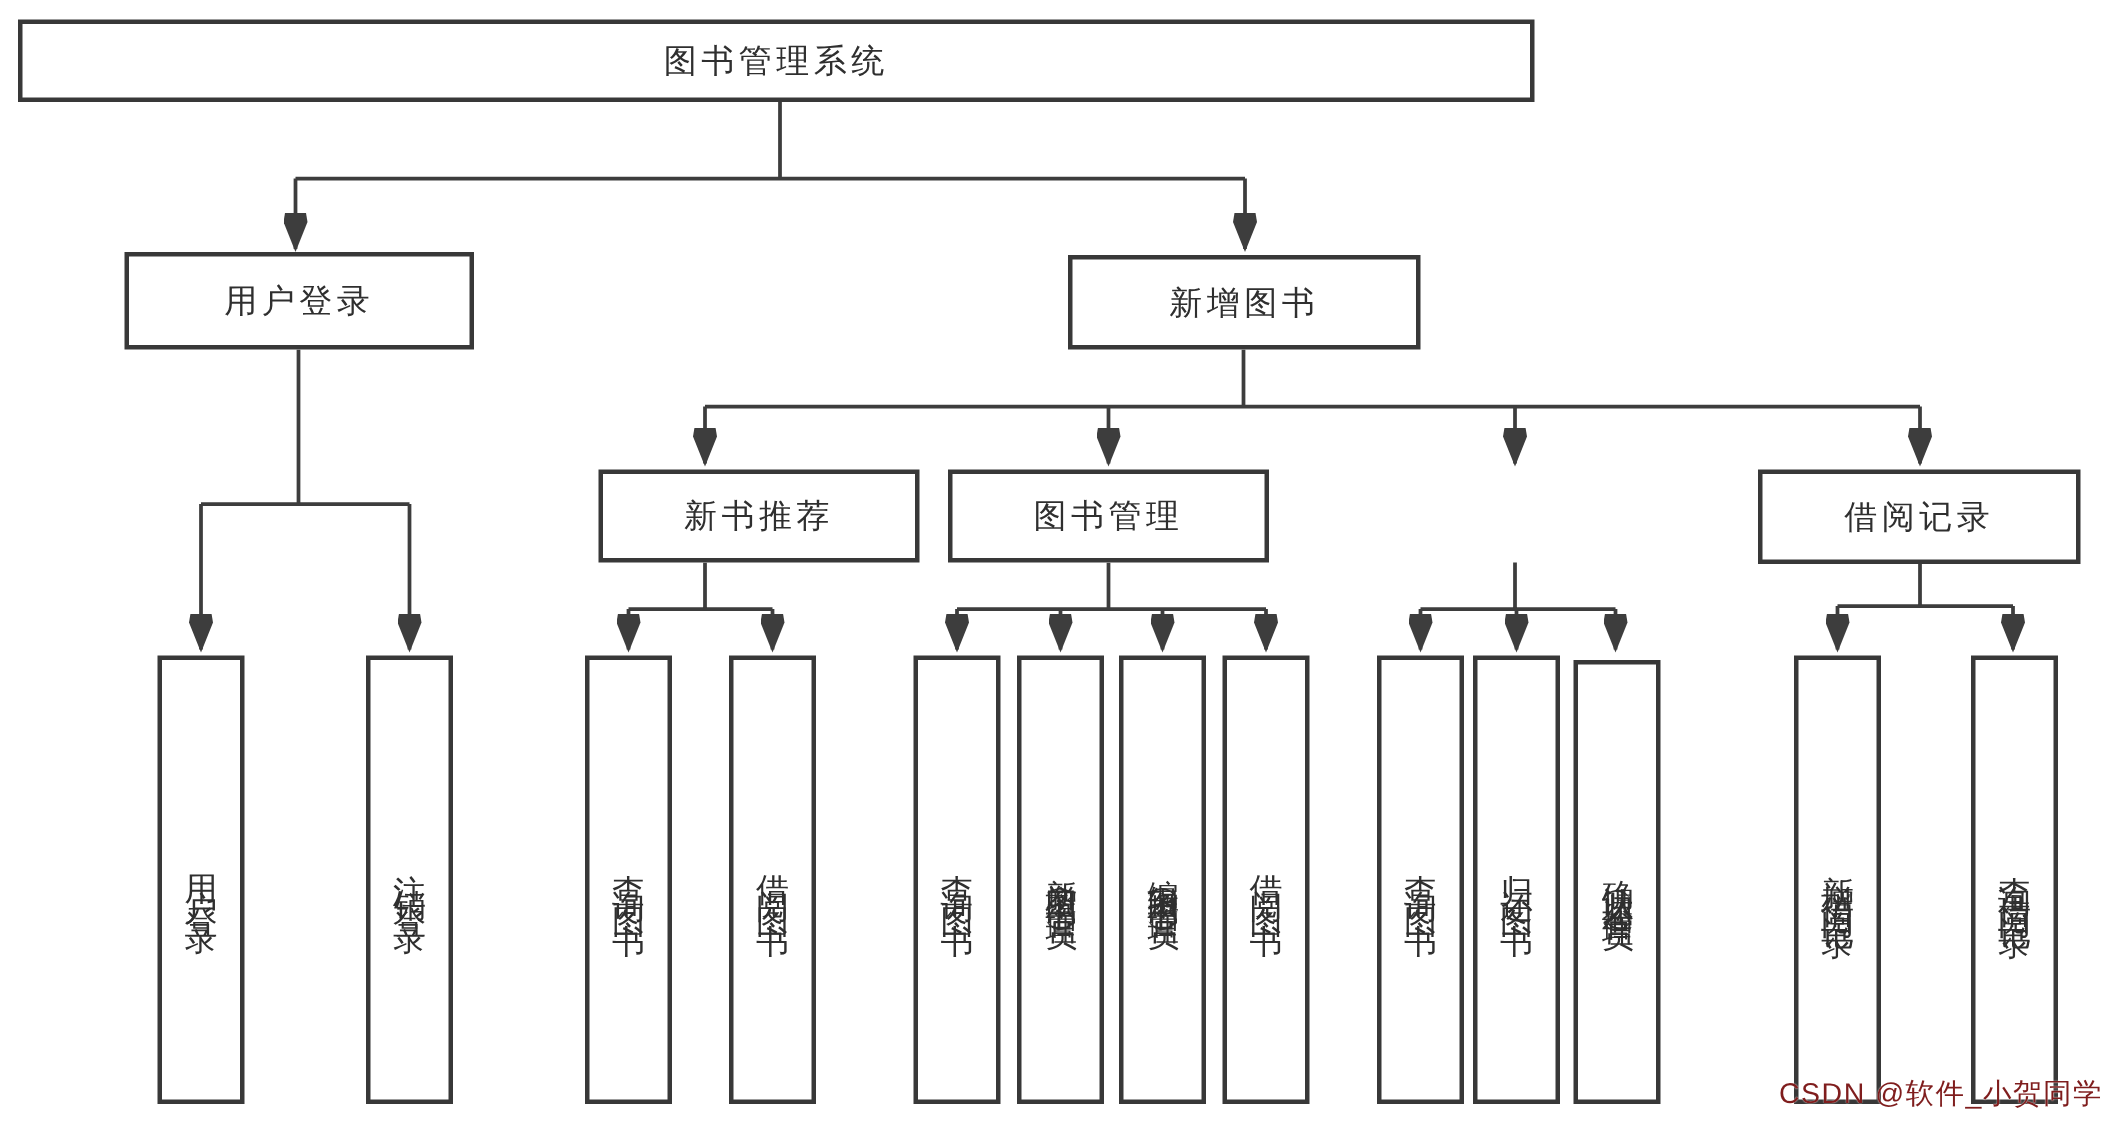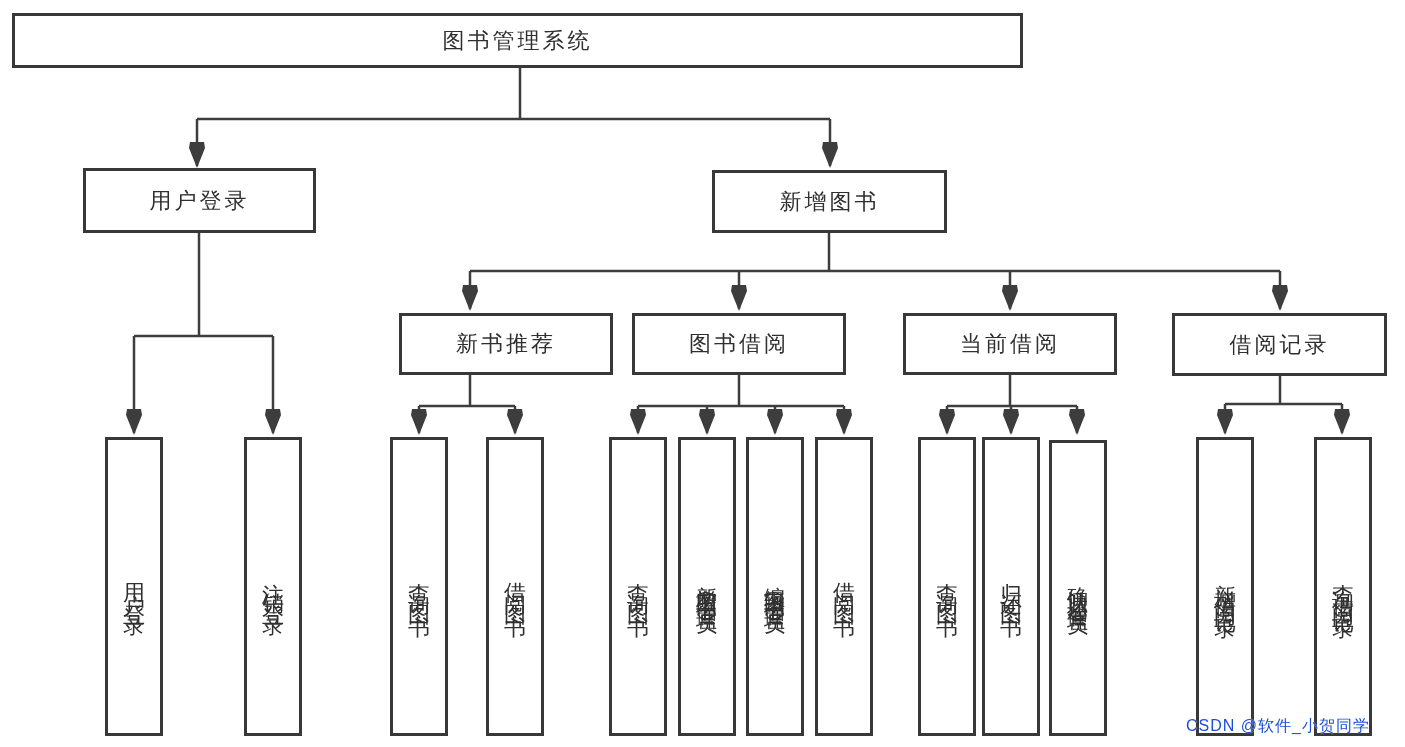--- a/index.html
+++ b/index.html
@@ -53,22 +53,22 @@
     line-height: 1;
     letter-spacing: 11px;
     white-space: nowrap;
   }
   .leaf .vtext.len6 { letter-spacing: 7px; }
   .leaf .vtext.len9 { letter-spacing: 4px; font-size: 21px; }
   .watermark {
     position: absolute;
     left: 1186px;
     top: 716px;
-    font-size: 16px;
-    color: #1d4ed8;
+    font-size: 19px;
+    color: #7f1d1d;
     text-shadow: 0 0 1px #ffffff;
     letter-spacing: 1px;
     white-space: nowrap;
   }
 </style>
 </head>
 <body>
 
 <div class="canvas">
 
@@ -135,24 +135,21 @@
     <span>用户登录</span>
   </div>
   <div class="node" style="left:712px; top:170px; width:235px; height:63px;">
     <span>新增图书</span>
   </div>
 
   <div class="node" style="left:363px; top:313px; width:214px; height:62px;margin-left:36px;">
     <span>新书推荐</span>
   </div>
   <div class="node" style="left:632px; top:313px; width:214px; height:62px;">
-    <span>图书借阅</span>
-  </div>
-  <div class="node" style="left:903px; top:313px; width:214px; height:62px;">
-    <span>当前借阅</span>
+    <span>图书管理</span>
   </div>
   <div class="node" style="left:1172px; top:313px; width:215px; height:63px;">
     <span>借阅记录</span>
   </div>
 
   <div class="leaf" style="left:105px;">
     <span class="vtext">用户登录</span>
   </div>
   <div class="leaf" style="left:244px;">
     <span class="vtext">注销登录</span>

